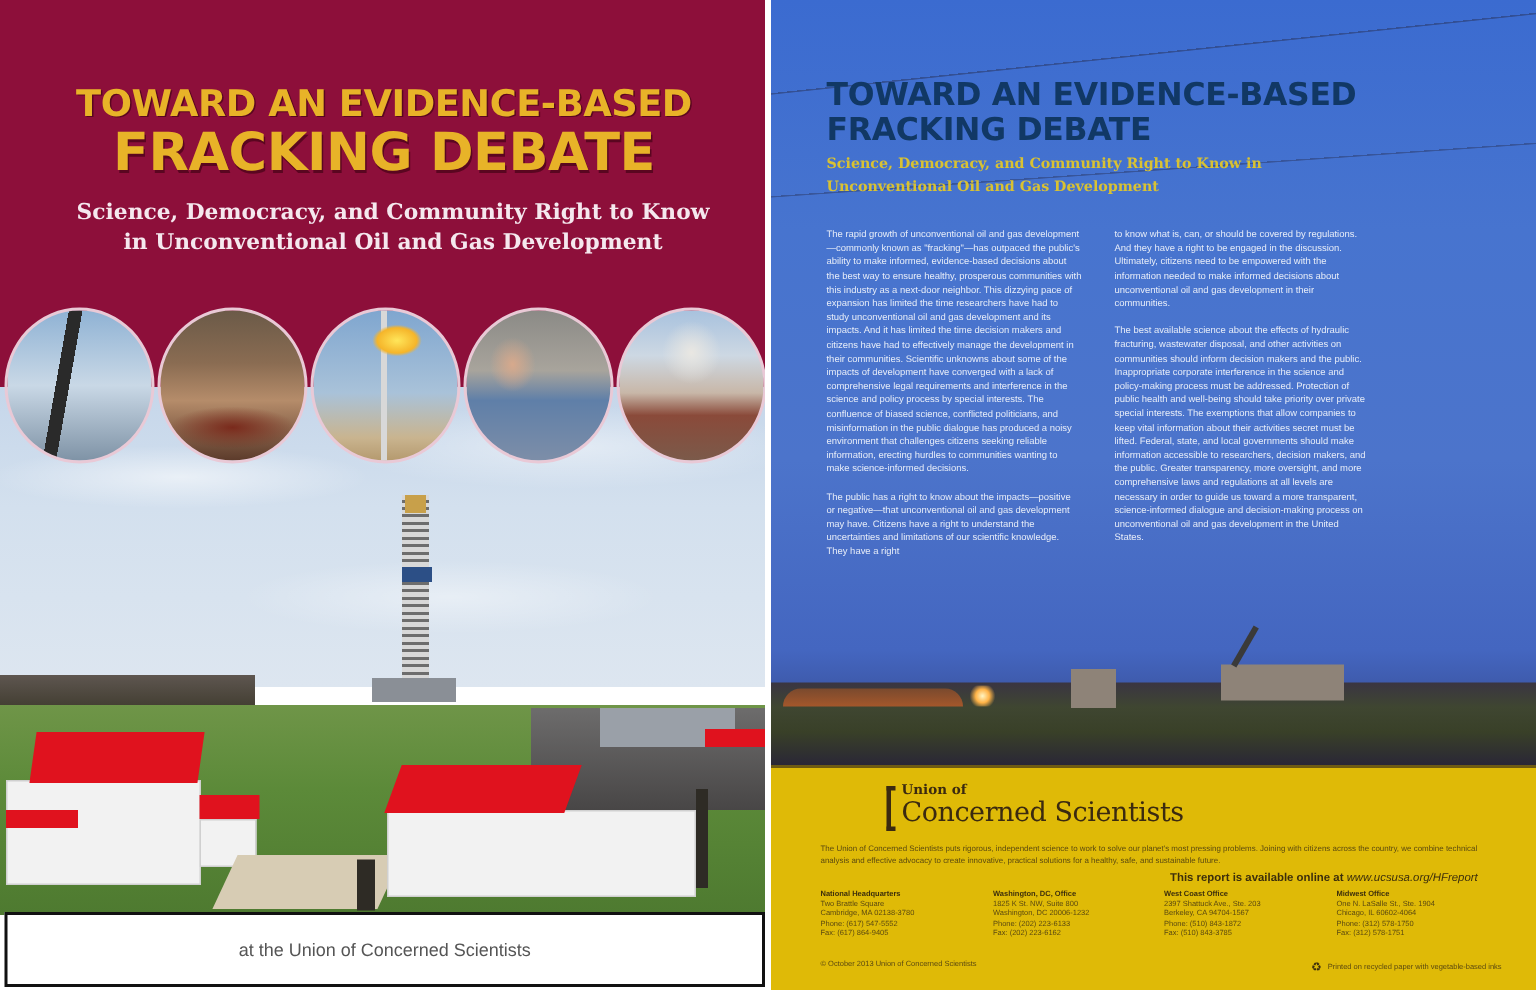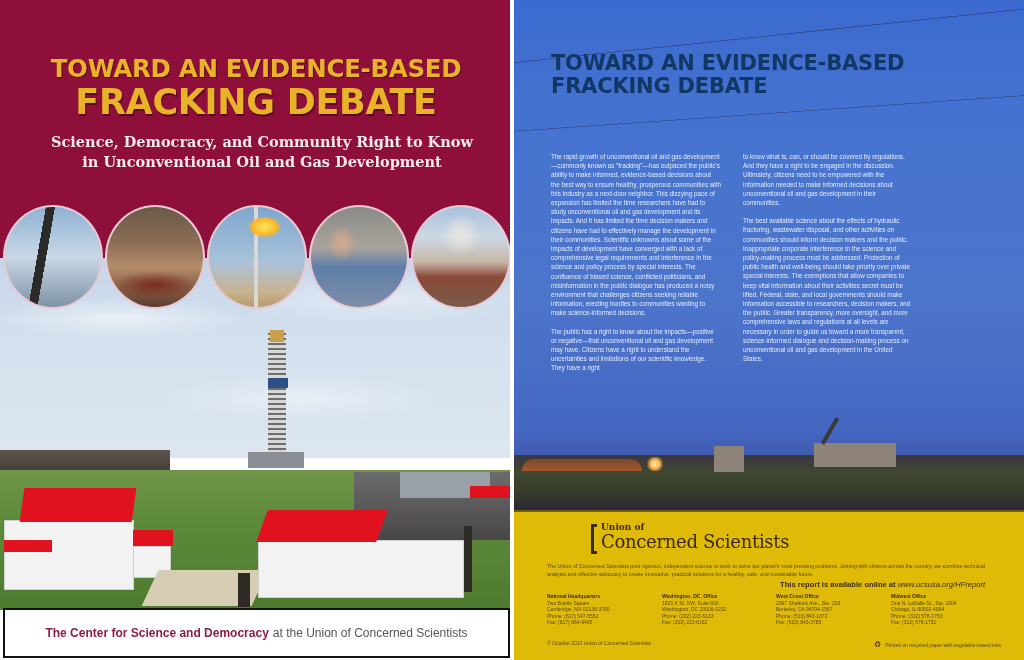--- a/index.html
+++ b/index.html
@@ -150,34 +150,35 @@
   <div class="roof" style="left:133px; top:530px; width:40px; height:16px;"></div>
 
   <div class="road"></div>
 
   <div class="house" style="left:258px; top:540px; width:206px; height:58px;"></div>
   <div class="roof" style="left:262px; top:510px; width:120px; height:32px; transform:skewX(-20deg);"></div>
   <div class="post" style="left:238px; top:573px; width:12px; height:34px;"></div>
   <div class="post" style="left:464px; top:526px; width:8px; height:66px;"></div>
 
   <div class="footer-box">
-    <span class="bold">The Center for Science and Democracy</span>
     <span>at the Union of Concerned Scientists</span>
   </div>
 </div>
 
 <div class="back">
   <div class="sky"></div>
   <div class="wires"></div>
 
   <div class="title">
     <div>TOWARD AN EVIDENCE-BASED</div>
     <div>FRACKING DEBATE</div>
   </div>
   <div class="subtitle">
+    <div>Science, Democracy, and Community Right to Know in</div>
+    <div>Unconventional Oil and Gas Development</div>
   </div>
 
   <div class="col col1">
     <p>The rapid growth of unconventional oil and gas development—commonly known as "fracking"—has outpaced the public's ability to make informed, evidence-based decisions about the best way to ensure healthy, prosperous communities with this industry as a next-door neighbor. This dizzying pace of expansion has limited the time researchers have had to study unconventional oil and gas development and its impacts. And it has limited the time decision makers and citizens have had to effectively manage the development in their communities. Scientific unknowns about some of the impacts of development have converged with a lack of comprehensive legal requirements and interference in the science and policy process by special interests. The confluence of biased science, conflicted politicians, and misinformation in the public dialogue has produced a noisy environment that challenges citizens seeking reliable information, erecting hurdles to communities wanting to make science-informed decisions.</p>
     <p>The public has a right to know about the impacts—positive or negative—that unconventional oil and gas development may have. Citizens have a right to understand the uncertainties and limitations of our scientific knowledge. They have a right</p>
   </div>
   <div class="col col2">
     <p>to know what is, can, or should be covered by regulations. And they have a right to be engaged in the discussion. Ultimately, citizens need to be empowered with the information needed to make informed decisions about unconventional oil and gas development in their communities.</p>
     <p>The best available science about the effects of hydraulic fracturing, wastewater disposal, and other activities on communities should inform decision makers and the public. Inappropriate corporate interference in the science and policy-making process must be addressed. Protection of public health and well-being should take priority over private special interests. The exemptions that allow companies to keep vital information about their activities secret must be lifted. Federal, state, and local governments should make information accessible to researchers, decision makers, and the public. Greater transparency, more oversight, and more comprehensive laws and regulations at all levels are necessary in order to guide us toward a more transparent, science-informed dialogue and decision-making process on unconventional oil and gas development in the United States.</p>
   </div>

